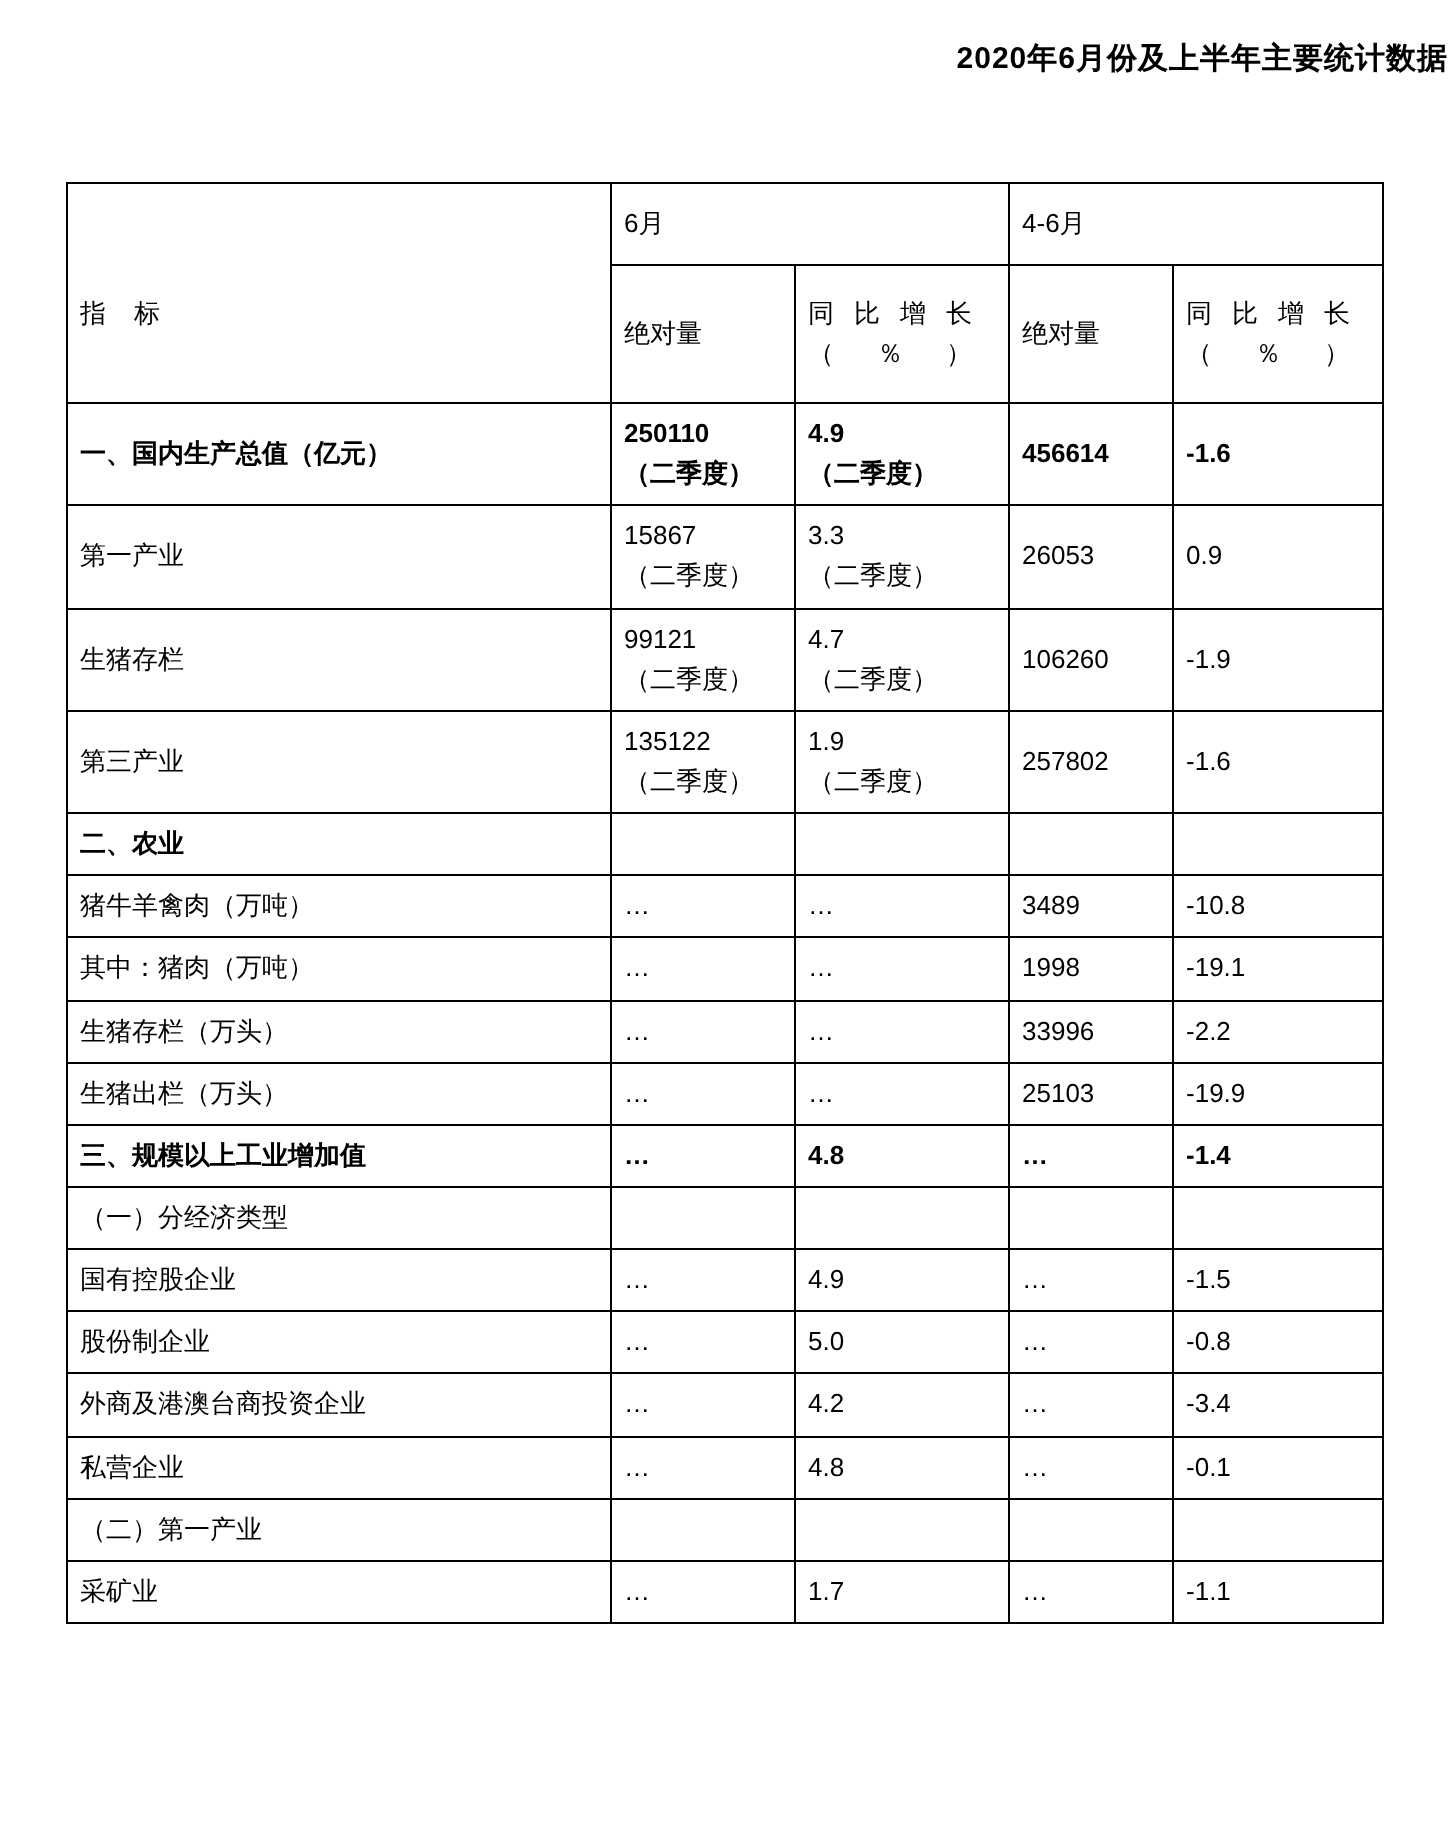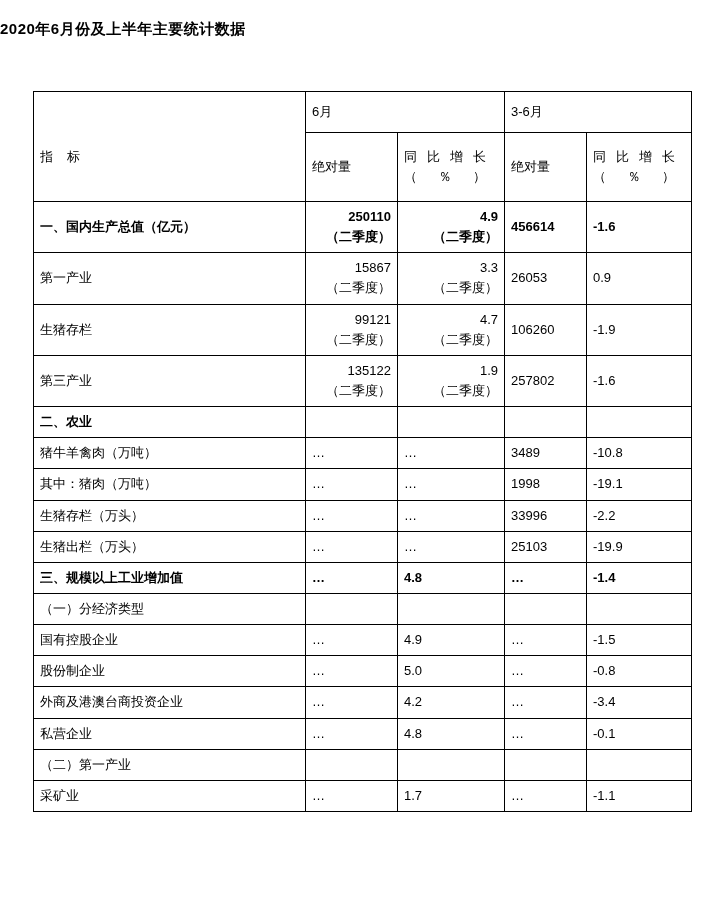--- a/index.html
+++ b/index.html
@@ -14,21 +14,21 @@
     color: #000000;
     overflow: hidden;
   }
   .page {
     position: relative;
     width: 724px;
     height: 924px;
     box-sizing: border-box;
   }
   .doc-title {
-    text-align: left;
+    text-align: right;
     font-size: 15px;
     font-weight: bold;
     padding-top: 20px;
     letter-spacing: 0.5px;
   }
   .table-wrap {
     padding: 0 33px;
     margin-top: 52px;
   }
   table.stats {
@@ -74,21 +74,21 @@
     width: 40px;
     text-align: justify;
     text-align-last: justify;
     margin-top: 21px;
   }
   .bold { font-weight: bold; }
   .twoline { display: block; }
   .tall td { height: 58px; }
   .rowpad td { padding-top: 8px; padding-bottom: 8px; }
   .midcell { vertical-align: middle; }
-  .topcell { vertical-align: top; text-align: right; }
+  .topcell { vertical-align: top; }
 </style>
 </head>
 <body>
 
 <div class="page">
 
   <div class="doc-title">2020年6月份及上半年主要统计数据</div>
 
   <div class="table-wrap">
     <table class="stats">
@@ -99,21 +99,21 @@
           <col class="c3">
           <col class="c4">
       </colgroup>
       <tbody>
 
         <tr>
           <td rowspan="2" class="hdr-indicator">
             <span class="justify-ind">指  标</span>
           </td>
           <td colspan="2" class="hdr-top" style="height:30px;">6月</td>
-          <td colspan="2" class="hdr-top">3-6月</td>
+          <td colspan="2" class="hdr-top">4-6月</td>
         </tr>
 
         <tr class="tall">
           <td class="hdr-sub">绝对量</td>
           <td class="hdr-sub">
               <span class="justify2">同 比 增 长（％）</span>
             </td>
           <td class="hdr-sub">绝对量</td>
           <td class="hdr-sub">
               <span class="justify2">同 比 增 长（％）</span>

